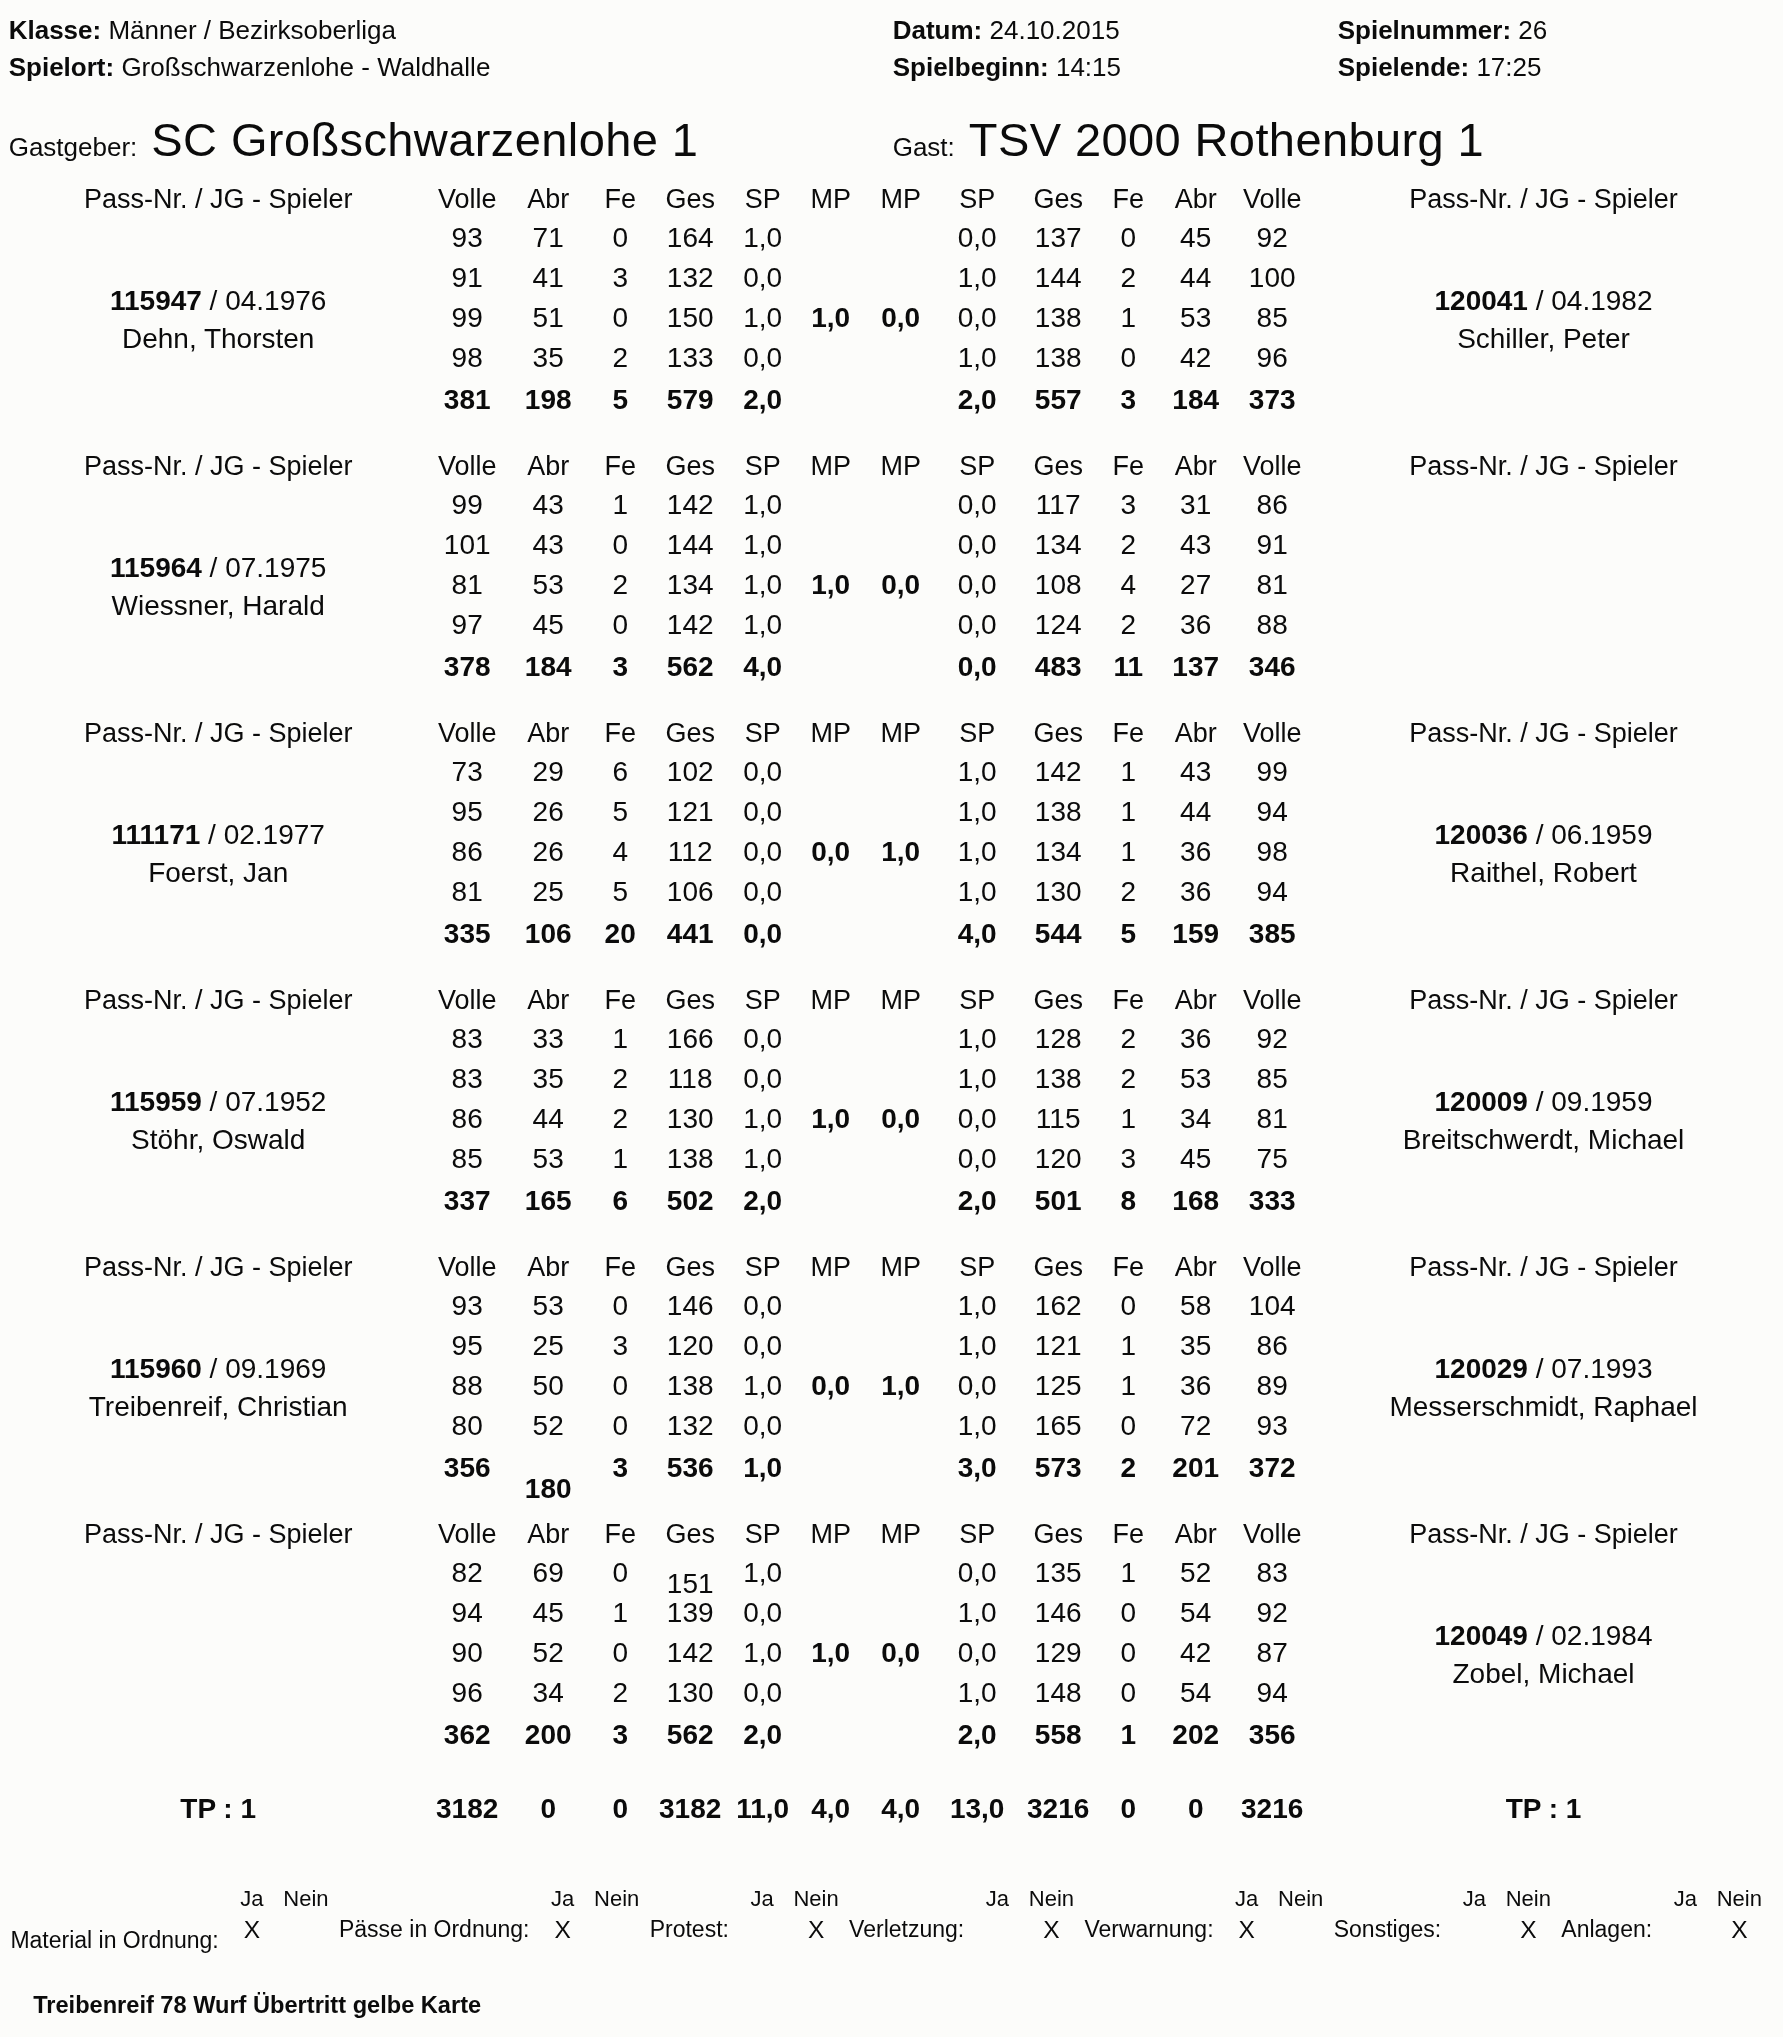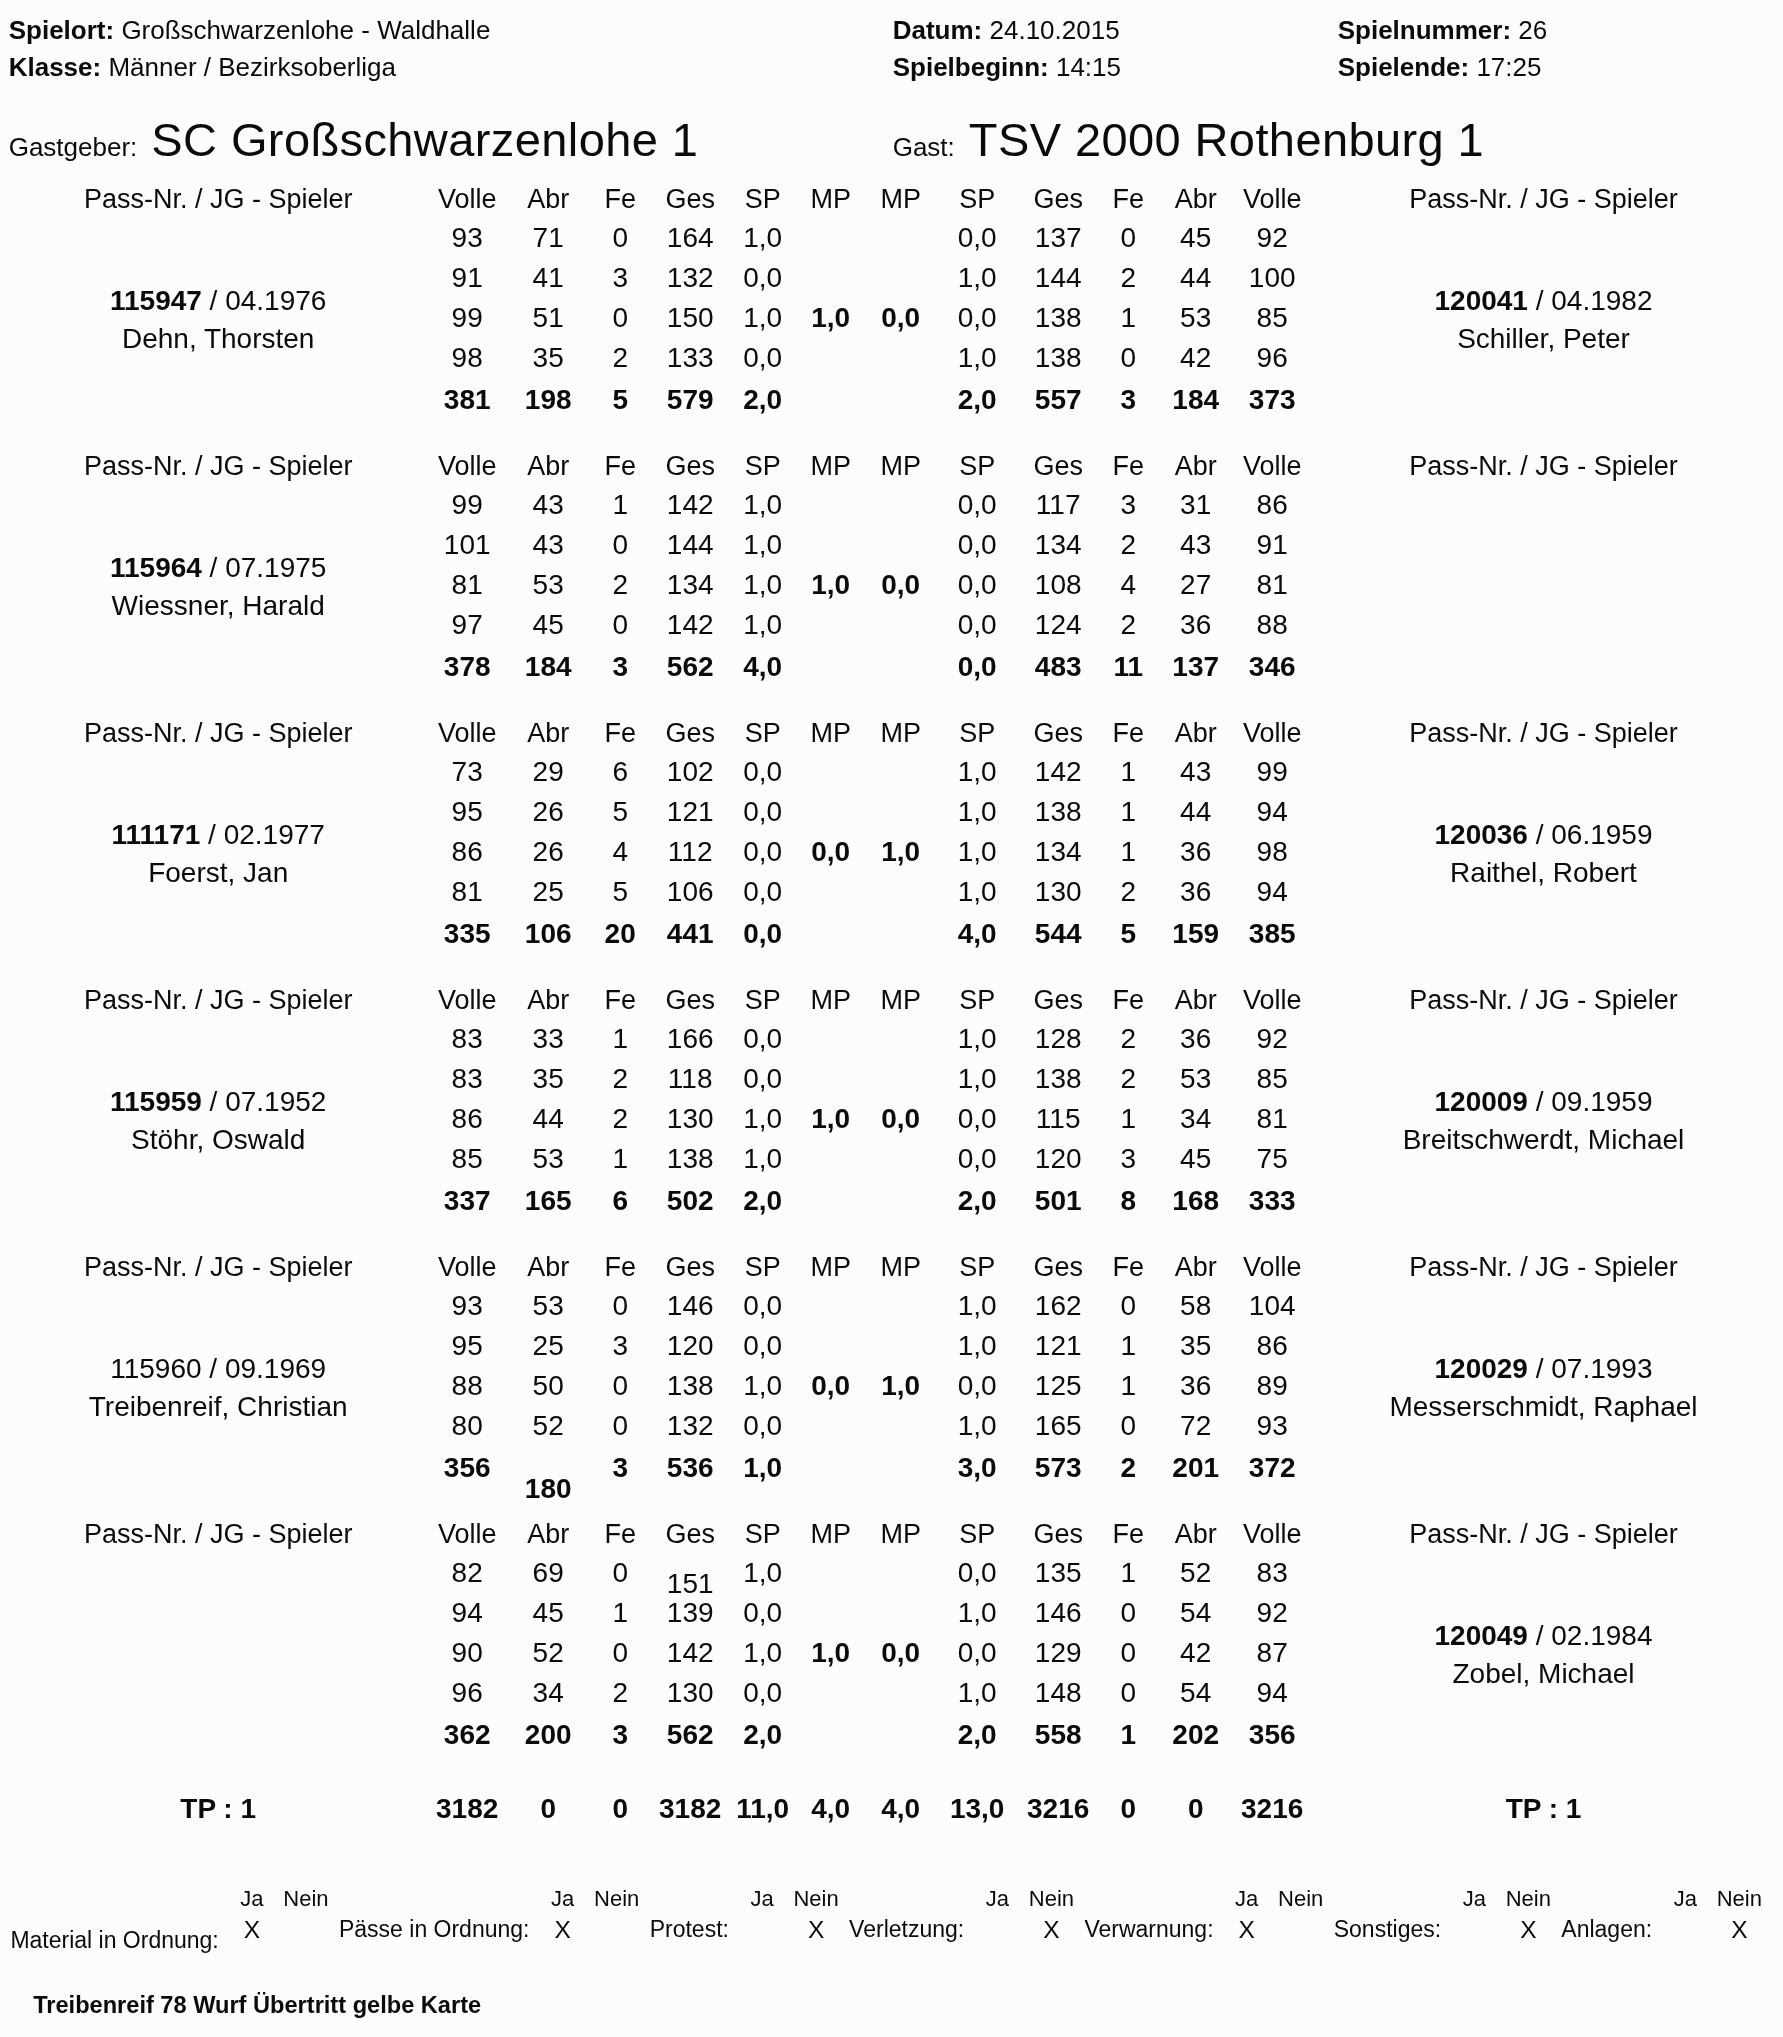--- a/index.html
+++ b/index.html
@@ -47,22 +47,22 @@
 
   .footnote { margin-top:45px; margin-left:24.5px; font-size:23.6px; font-weight:bold; }
 </style>
 </head>
 <body>
 
 <div class="sheet">
 
   <div class="meta">
     <div>
+      <div class="meta-line"><span class="lab">Klasse:</span> <span>Männer / Bezirksoberliga</span></div>
       <div class="meta-line"><span class="lab">Spielort:</span> <span>Großschwarzenlohe - Waldhalle</span></div>
-      <div class="meta-line"><span class="lab">Klasse:</span> <span>Männer / Bezirksoberliga</span></div>
     </div>
     <div>
       <div class="meta-line"><span class="lab">Datum:</span> <span>24.10.2015</span></div>
       <div class="meta-line"><span class="lab">Spielbeginn:</span> <span>14:15</span></div>
     </div>
     <div>
       <div class="meta-line"><span class="lab">Spielnummer:</span> <span>26</span></div>
       <div class="meta-line"><span class="lab">Spielende:</span> <span>17:25</span></div>
     </div>
   </div>
@@ -388,21 +388,21 @@
         <div class="cell hdr" style="grid-area: 1 / 6;">SP</div>
         <div class="cell hdr" style="grid-area: 1 / 7;">MP</div>
         <div class="cell hdr" style="grid-area: 1 / 8;">MP</div>
         <div class="cell hdr" style="grid-area: 1 / 9;">SP</div>
         <div class="cell hdr" style="grid-area: 1 / 10;">Ges</div>
         <div class="cell hdr" style="grid-area: 1 / 11;">Fe</div>
         <div class="cell hdr" style="grid-area: 1 / 12;">Abr</div>
         <div class="cell hdr" style="grid-area: 1 / 13;">Volle</div>
         <div class="cell hdr" style="grid-area: 1 / 14;">Pass-Nr. / JG - Spieler</div>
         <div class="pinfo" style="grid-area: 2 / 1 / 7;">
-          <div><div style="display: inline; font-weight: normal;">115960</div> / 09.1969</div>
+          <div><div style="display: inline; font-weight: bold;">115960</div> / 09.1969</div>
           <div>Treibenreif, Christian</div>
         </div>
         <div class="pinfo" style="grid-area: 2 / 14 / 7;">
           <div><div style="display: inline; font-weight: bold;">120029</div> / 07.1993</div>
           <div>Messerschmidt, Raphael</div>
         </div>
         <div class="cell" style="grid-area: 2 / 2;">93</div>
         <div class="cell" style="grid-area: 2 / 3;">53</div>
         <div class="cell" style="grid-area: 2 / 4;">0</div>
         <div class="cell" style="grid-area: 2 / 5;">146</div>

